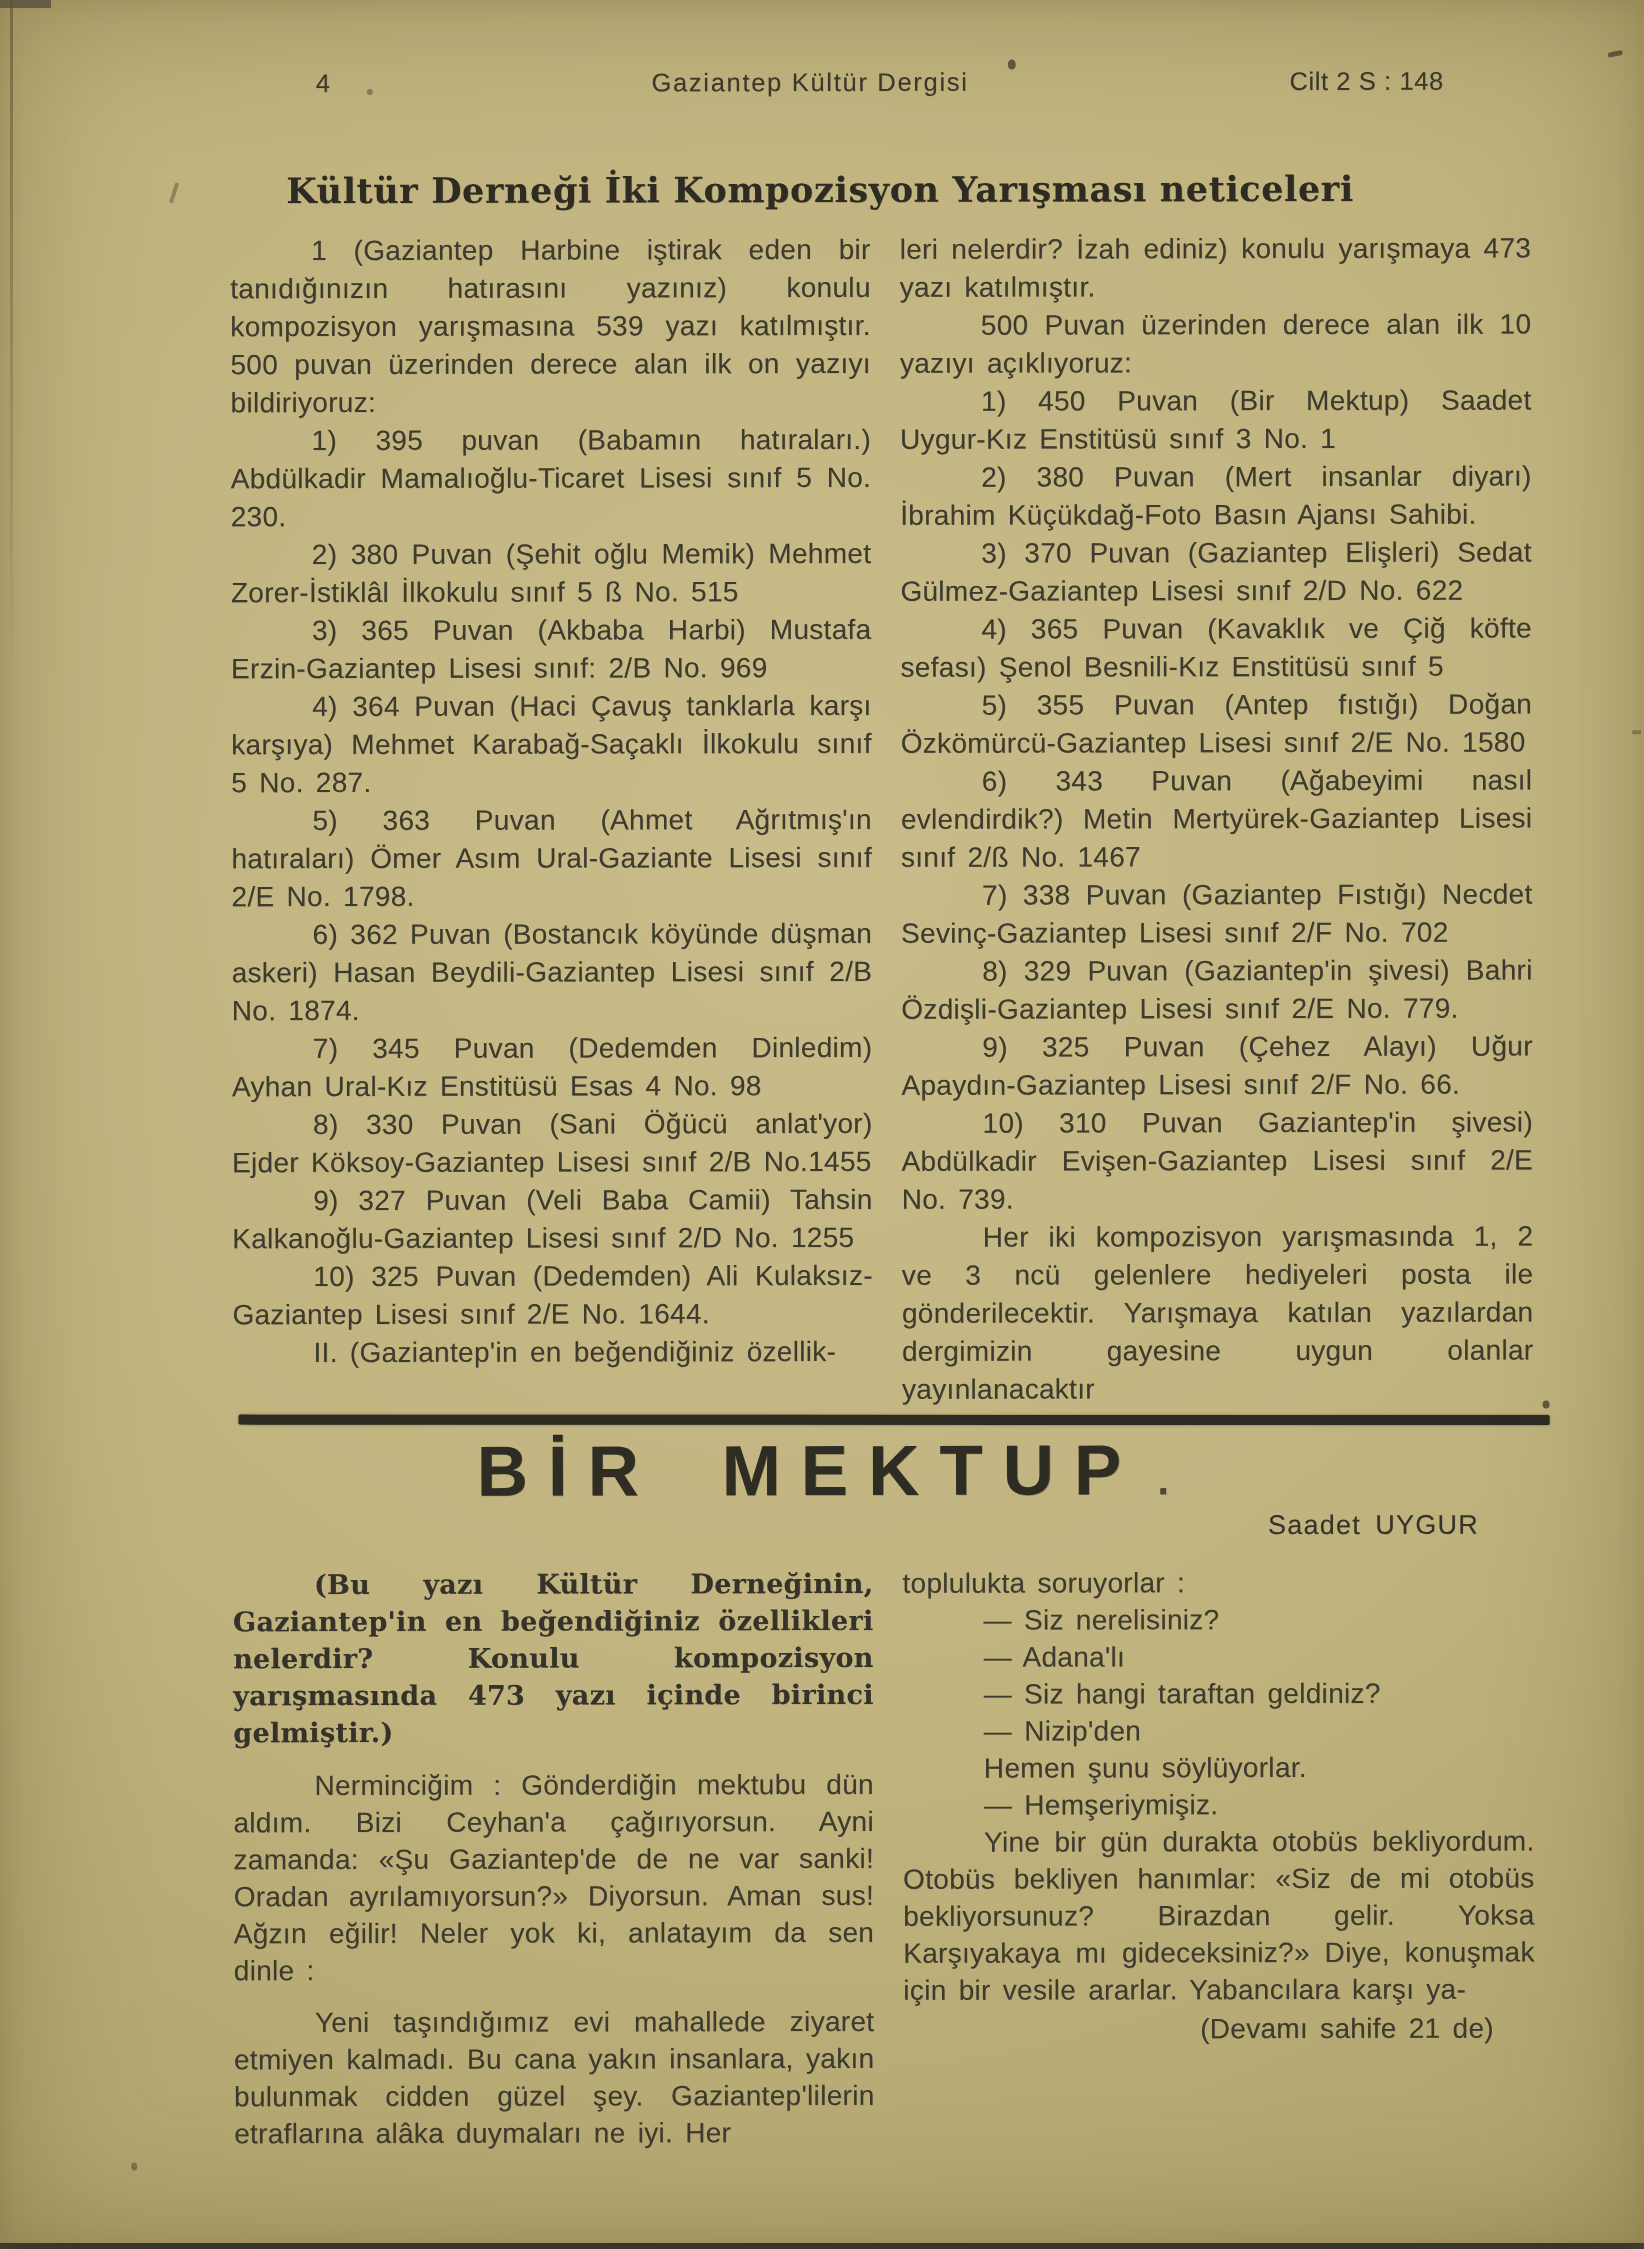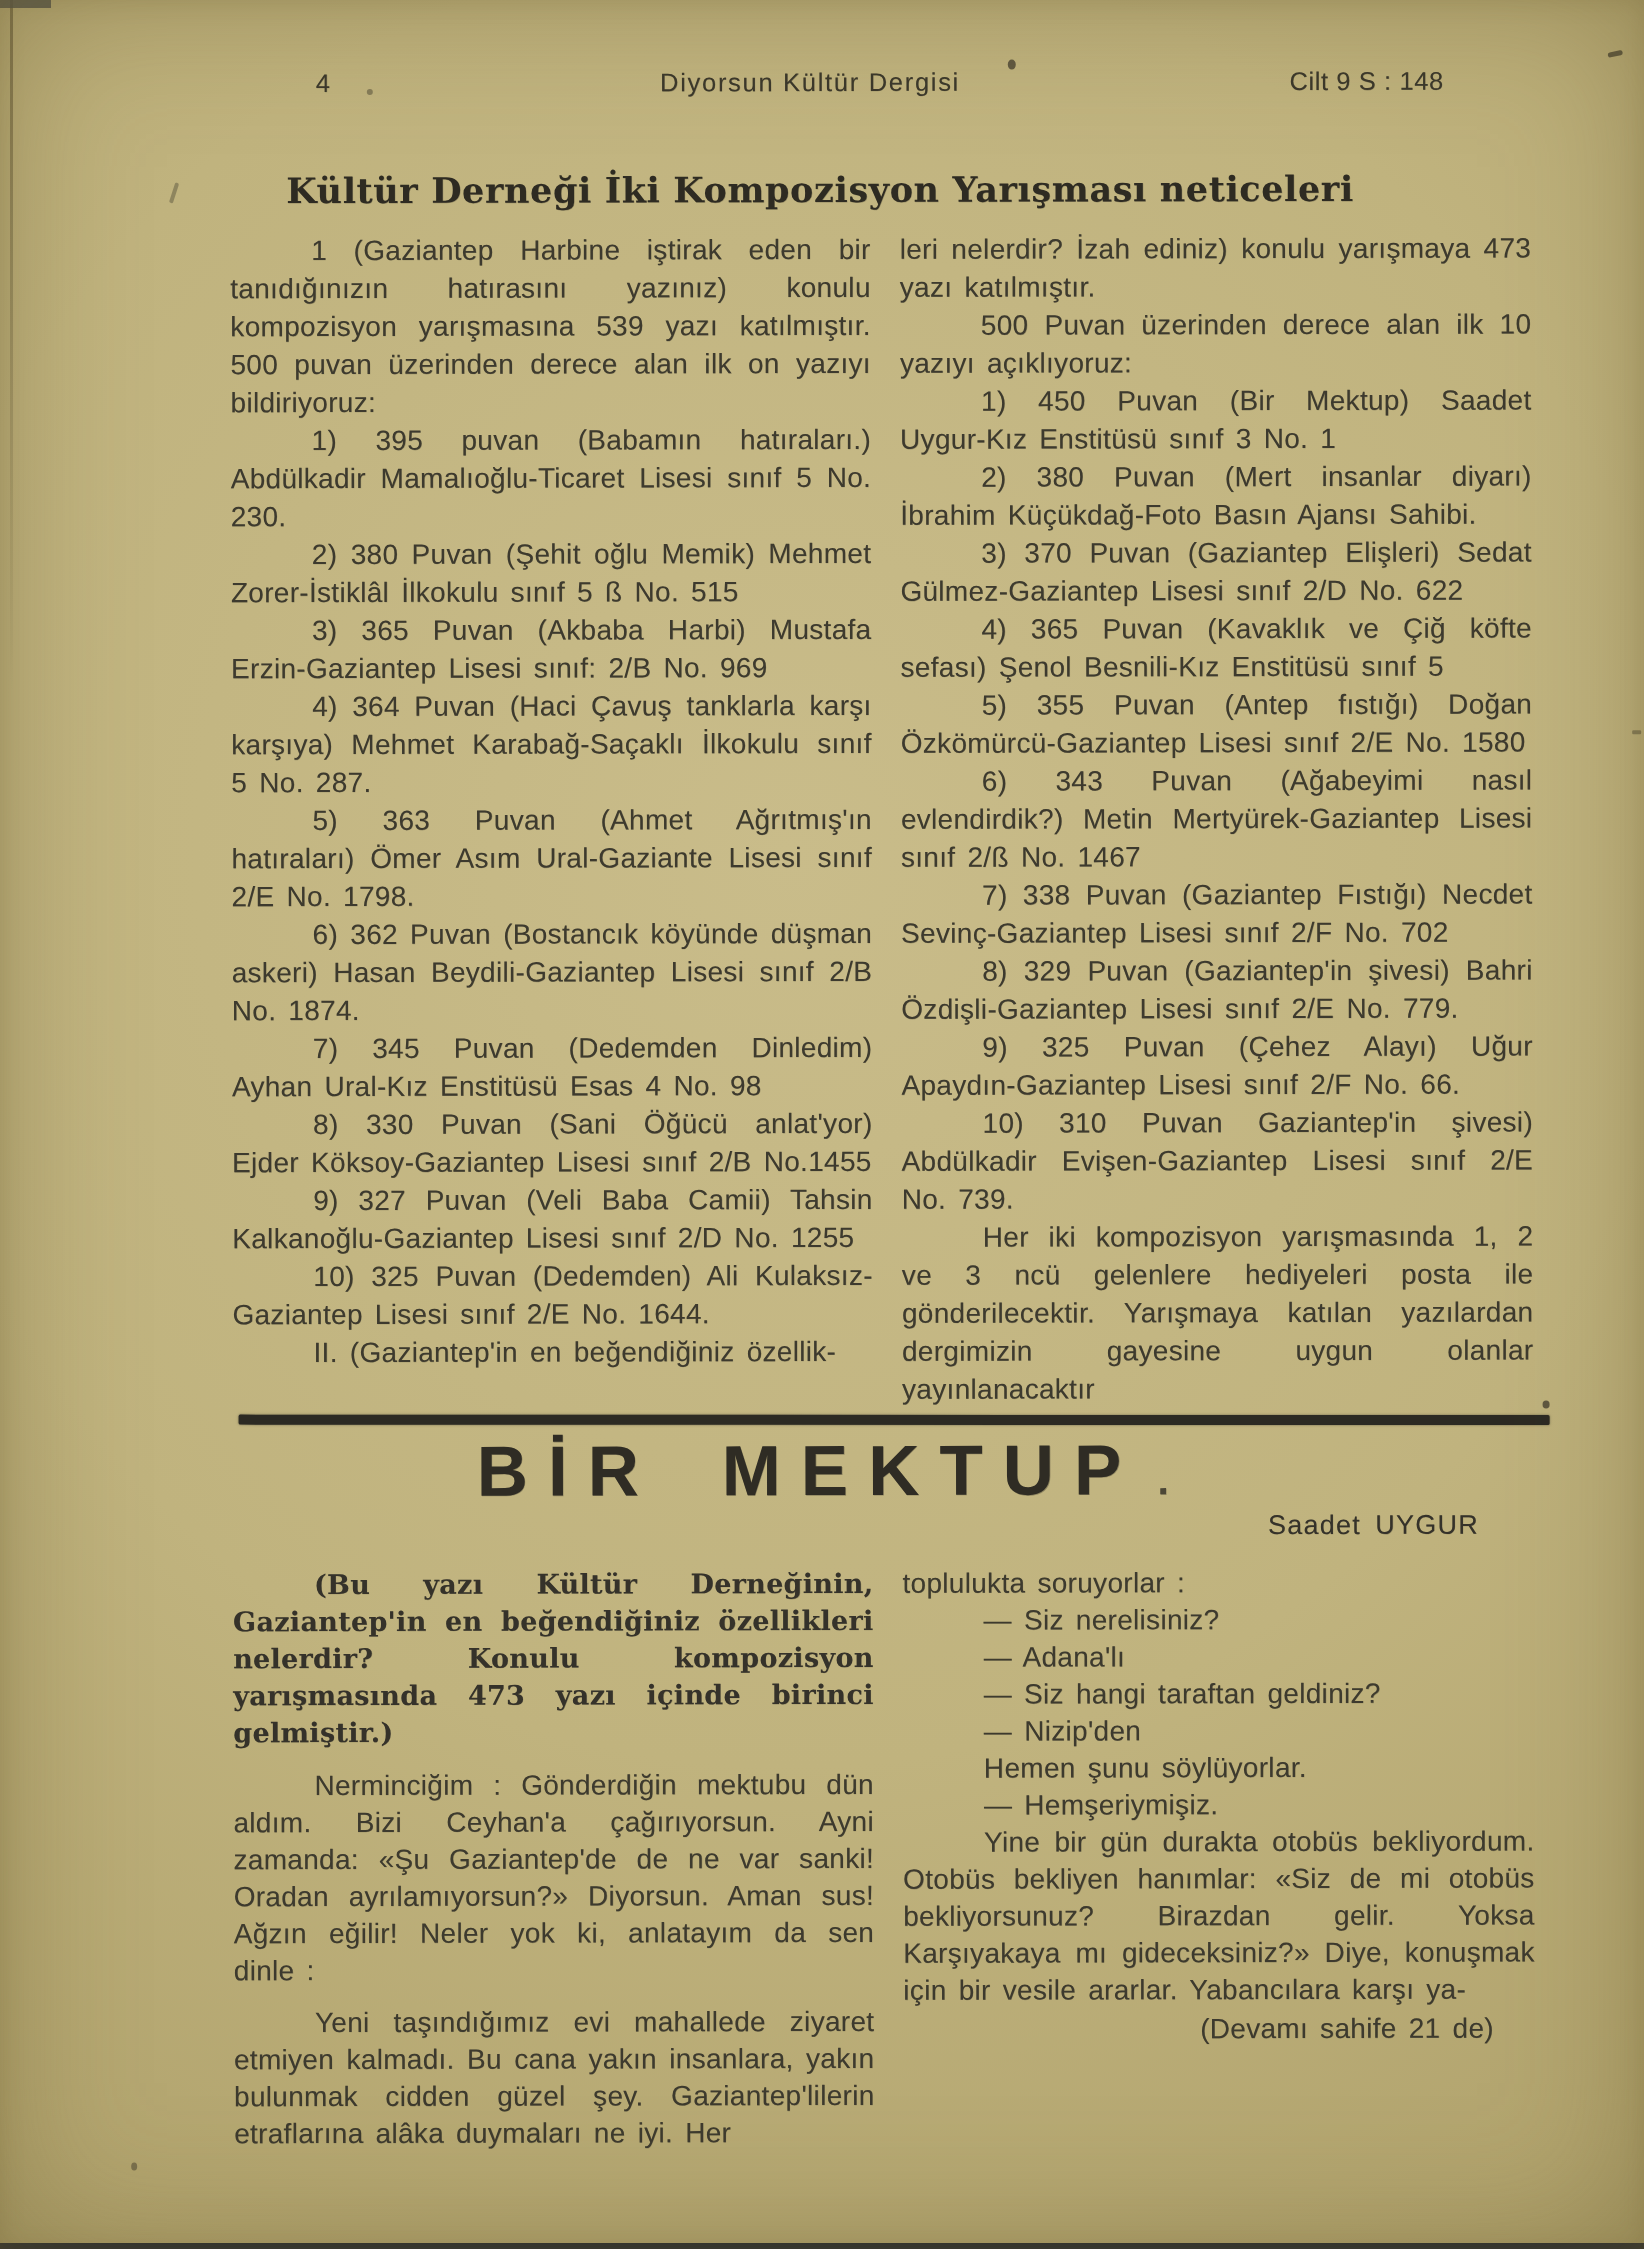--- a/index.html
+++ b/index.html
@@ -73,22 +73,22 @@
   .speck.s7 { left:129px; top:2161px; width:5.8px; height:8px; opacity:.65; }
 </style>
 </head>
 <body>
 
 <div class="page">
   <div class="content">
 
     <div class="header">
       <span>4</span>
-      <span class="journal">Diyorsun Kültür Dergisi</span>
-      <span>Cilt 9 S : 148</span>
+      <span class="journal">Gaziantep Kültür Dergisi</span>
+      <span>Cilt 2 S : 148</span>
     </div>
 
     <div class="page-title">Kültür Derneği İki Kompozisyon Yarışması neticeleri</div>
 
     <div class="cols top">
       <div class="col left">
           <p class="para" data-role="body">1 (Gaziantep Harbine iştirak eden bir tanıdığınızın hatırasını yazınız) konulu kompozisyon yarışmasına 539 yazı katılmıştır. 500 puvan üzerinden derece alan ilk on yazıyı bildiriyoruz:</p>
           <p class="para" data-role="body">1) 395 puvan (Babamın hatıraları.) Abdülkadir Mamalıoğlu-Ticaret Lisesi sınıf 5 No. 230.</p>
           <p class="para" data-role="body">2) 380 Puvan (Şehit oğlu Memik) Mehmet Zorer-İstiklâl İlkokulu sınıf 5 ß No. 515</p>
           <p class="para" data-role="body">3) 365 Puvan (Akbaba Harbi) Mustafa Erzin-Gaziantep Lisesi sınıf: 2/B No. 969</p>

